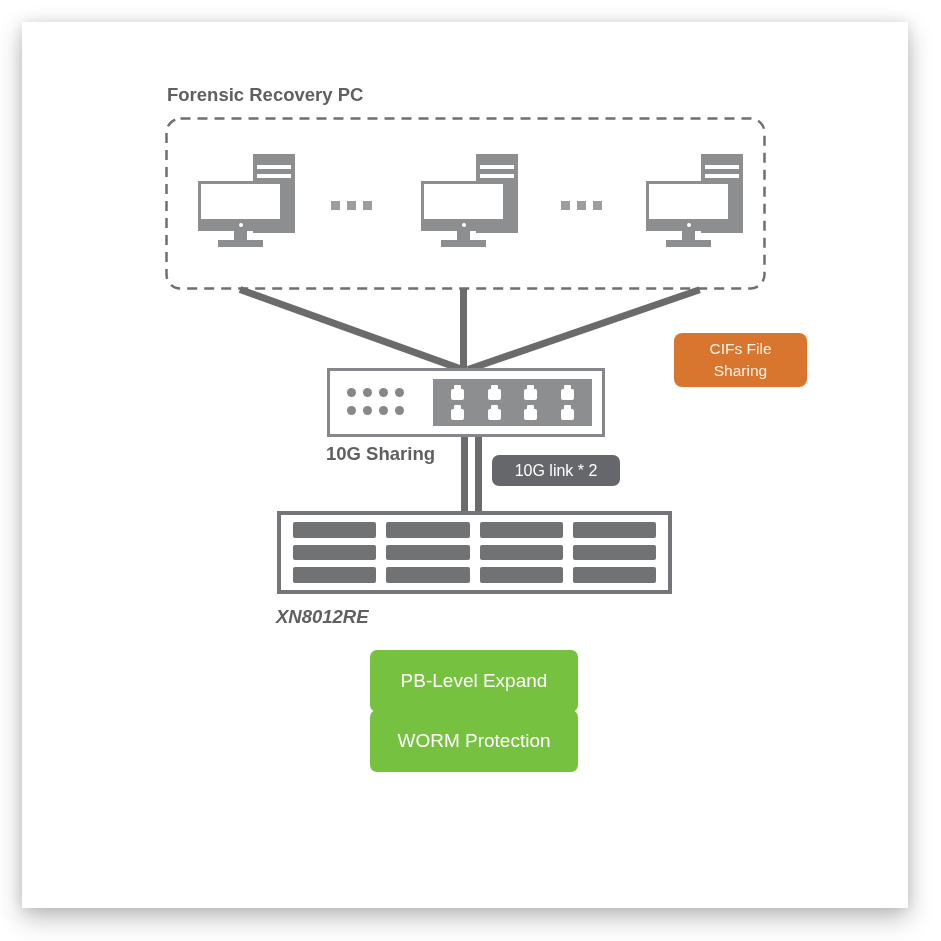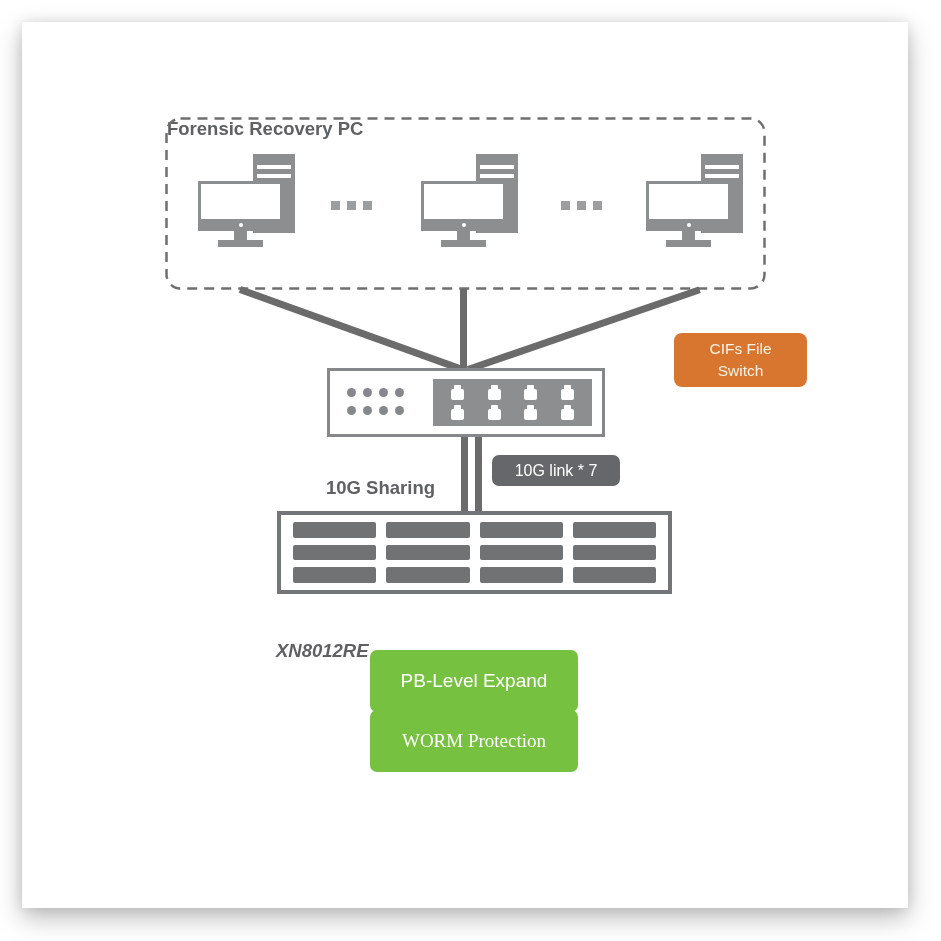--- a/index.html
+++ b/index.html
@@ -5,21 +5,21 @@
   * { margin:0; padding:0; box-sizing:border-box; }
   html,body { width:941px; height:941px; background:#ffffff; overflow:hidden;
               font-family:"Liberation Sans", sans-serif; }
   .stage { position:absolute; left:0; top:0; width:941px; height:941px; }
   .abs { position:absolute; }
 
   .card { left:22px; top:22px; width:886px; height:886px; background:#ffffff;
           box-shadow:0 10px 24px rgba(0,0,0,.26), 0 0 12px rgba(0,0,0,.10); }
 
   .diagram-label { font-weight:700; font-size:18.5px; color:var(--label-gray,#5f6062);
-                   white-space:nowrap;margin-top:34px; }
+                   white-space:nowrap; }
 
   
   .group-title { left:167px; top:84px; }
   .dashed-box { left:165px; top:117px; width:601px; height:173px; }
 
   .pc { width:97px; height:93px; }
   .pc-tower { position:absolute; left:55px; top:0; width:42px; height:79px;
               background:var(--icon-gray,#8d8e90); }
   .pc-tower::before { content:''; position:absolute; left:4px; right:4px; top:11px;
               height:4px; background:#fff; box-shadow:0 9px 0 #fff; }
@@ -77,21 +77,21 @@
   .storage-label { left:276px; top:606px;font-style:italic; }
 
   
   .badge-cifs { left:674px; top:333px; width:133px; height:54px; border-radius:8px;
                 background:var(--cifs-orange,#d8752f); color:#fcf3e6; font-size:15.5px;
                 display:flex; flex-direction:column; align-items:center;
                 justify-content:center; line-height:1.45; }
   .feature { left:370px; width:208px; height:62px; border-radius:7px;
              background:var(--feature-green,#77c140); color:#ffffff; font-size:19px;
              display:flex; align-items:center; justify-content:center; }
-  .feature-1 { top:650px; } .feature-2 { top:710px;font-family:Liberation Serif, serif; } .feature-3 { top:767px; }
+  .feature-1 { top:650px; } .feature-2 { top:710px; } .feature-3 { top:767px; }
 </style>
 </head>
 <body>
 
 <div class="stage">
   <div class="abs card"></div>
 
   <div class="abs diagram-label group-title">Forensic Recovery PC</div>
 
   <svg class="abs dashed-box" width="601" height="173" viewBox="0 0 601 173">
@@ -136,21 +136,21 @@
     <div class="pc-stand"></div>
     <div class="pc-base"></div>
   </div>
 
   <div class="abs line line-left"></div>
   <div class="abs line line-mid"></div>
   <div class="abs line line-right"></div>
 
   <div class="abs badge-cifs">
     <span>CIFs File</span>
-    <span>Switch</span>
+    <span>Sharing</span>
   </div>
 
   <div class="abs switch-box">
     <div class="led-grid">
       <span class="led"></span>
       <span class="led"></span>
       <span class="led"></span>
       <span class="led"></span>
       <span class="led"></span>
       <span class="led"></span>
@@ -165,21 +165,21 @@
       <span class="port"></span>
       <span class="port"></span>
       <span class="port"></span>
       <span class="port"></span>
     </div>
   </div>
   <div class="abs diagram-label switch-label">10G Sharing</div>
 
   <div class="abs line vlink1"></div>
   <div class="abs line vlink2"></div>
-  <div class="abs badge-link">10G link * 7</div>
+  <div class="abs badge-link">10G link * 2</div>
 
   <div class="abs storage-box">
     <div class="bay-grid">
       <span class="bay"></span>
       <span class="bay"></span>
       <span class="bay"></span>
       <span class="bay"></span>
       <span class="bay"></span>
       <span class="bay"></span>
       <span class="bay"></span>

